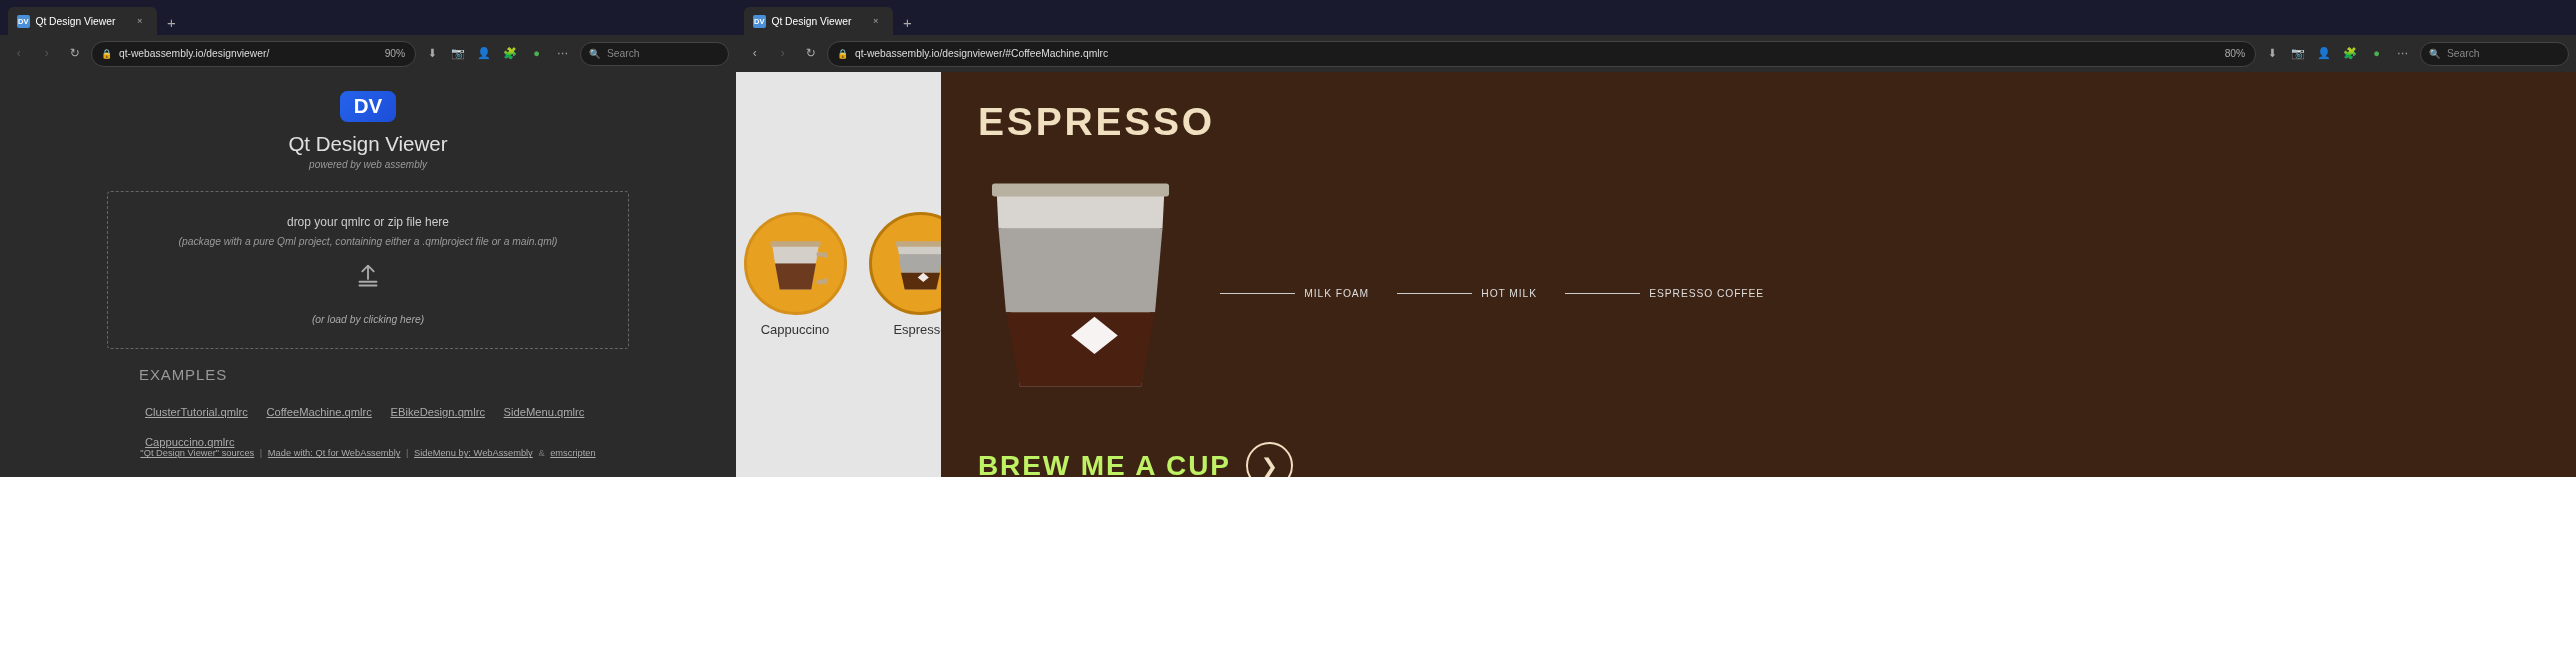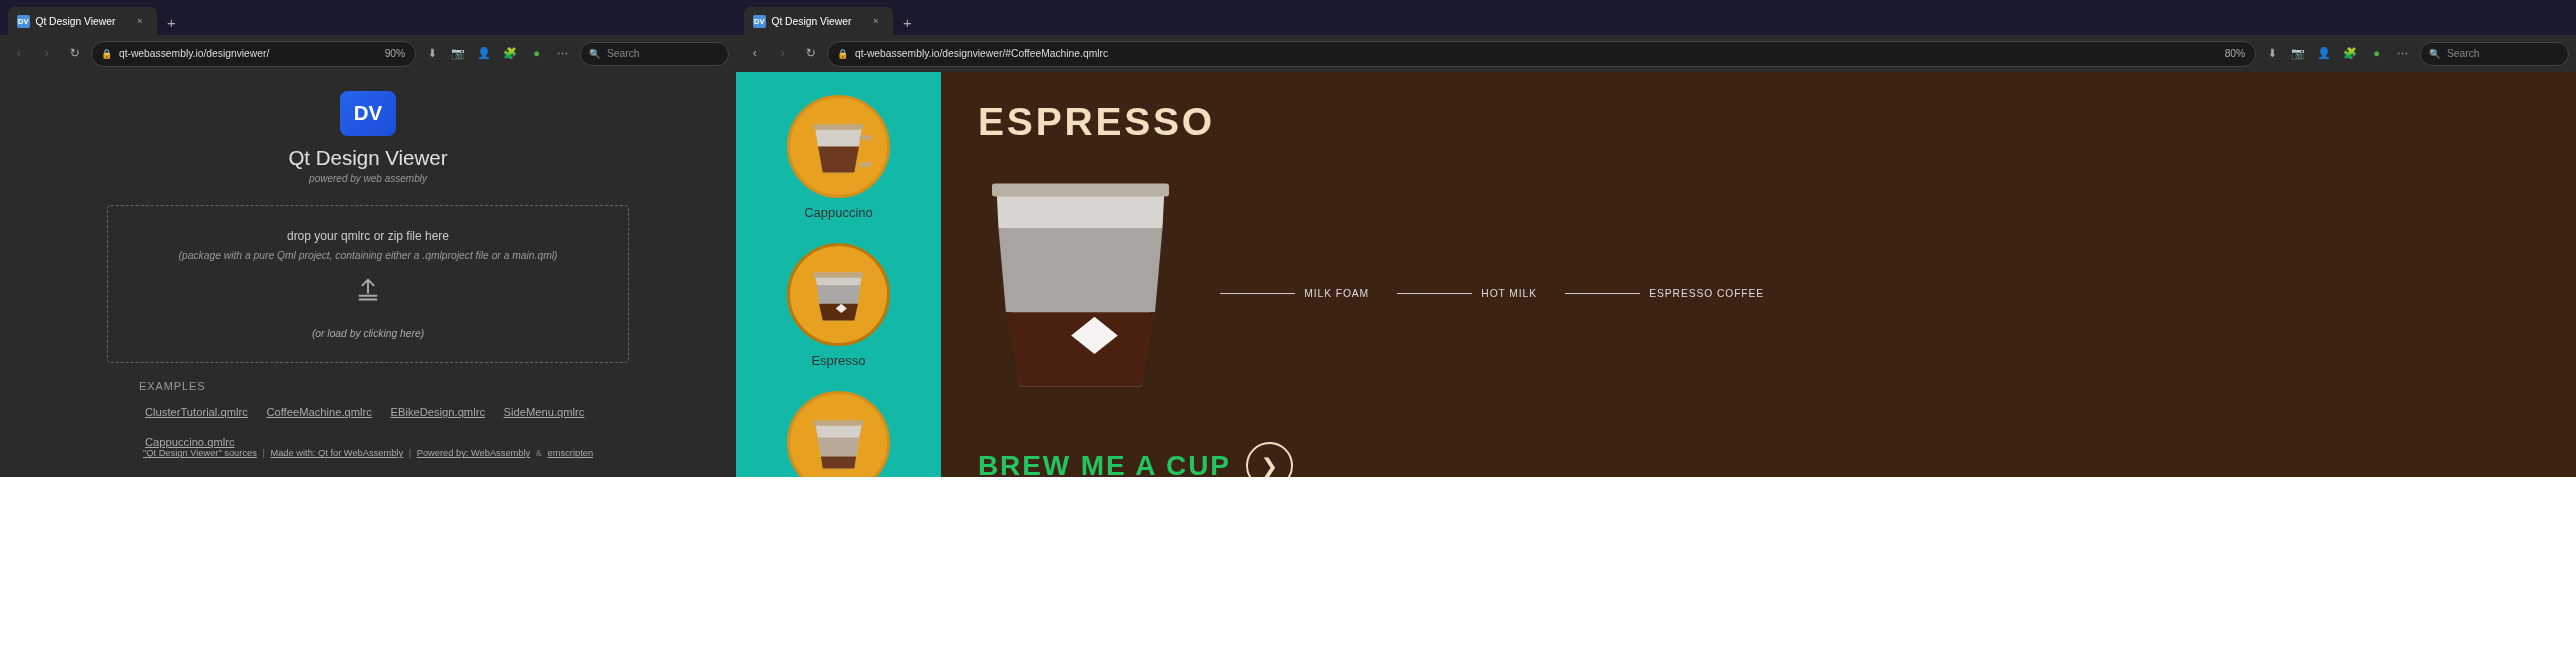--- a/index.html
+++ b/index.html
@@ -230,24 +230,24 @@
     }
     .drop-zone-link {
       font-size: 10.3px;
       color: #aaa;
       font-style: italic;
     }
     .examples-section {
       width: 522px;
     }
     .examples-label {
-      font-size: 11px;
+      font-size: 15px;
       color: #999;
       letter-spacing: 0.9px;
-      margin-bottom: 14px;
+      margin-bottom: 23px;
       padding-left: 32px;
     }
     .examples-links {
       display: flex;
       gap: 18.6px;
       flex-wrap: wrap;
       margin-left: 38px;
     }
     .example-link {
       font-size: 11.2px;
@@ -279,23 +279,23 @@
     
     .right-content {
       flex: 1;
       display: flex;
       overflow: hidden;
     }
 
     
     .coffee-menu {
       width: 205px;
-      background: #14b8a6;
-      display: flex;
-      flex-direction: column;
+      background: #e5e5e5;
+      display: flex;
+      flex-direction: row;
       align-items: center;
       padding: 15px 0;
       gap: 7.5px;
       overflow: hidden;
     }
     .coffee-item {
       display: flex;
       flex-direction: column;
       align-items: center;
       gap: 7.5px;
@@ -375,21 +375,21 @@
     .brew-button {
       display: flex;
       align-items: center;
       gap: 15px;
       cursor: pointer;
       margin-top: 18.6px;
     }
     .brew-text {
       font-size: 28px;
       font-weight: bold;
-      color: #22c55e;
+      color: #bef264;
       letter-spacing: 1.9px;
     }
     .brew-circle {
       width: 47px;
       height: 47px;
       border-radius: 50%;
       border: 2.8px solid #f0e0c0;
       display: flex;
       align-items: center;
       justify-content: center;
@@ -463,21 +463,21 @@
         <span class="example-link">SideMenu.qmlrc</span>
         <span class="example-link">Cappuccino.qmlrc</span>
       </div>
     </div>
 
     <div class="footer-links">
       <span class="footer-link">"Qt Design Viewer" sources</span>
       <span style="color:#777;font-size:9.3px">|</span>
       <span class="footer-link">Made with: Qt for WebAssembly</span>
       <span style="color:#777;font-size:9.3px">|</span>
-      <span class="footer-link">Powered by: WebAssembly</span>
+      <span class="footer-link">SideMenu by: WebAssembly</span>
       <span style="color:#777;font-size:9.3px">&amp;</span>
       <span class="footer-link">emscripten</span>
     </div>
   </div>
 </div>
 
 <div class="browser-window right">
 
   <div class="tab-bar">
     <div class="tab active">

